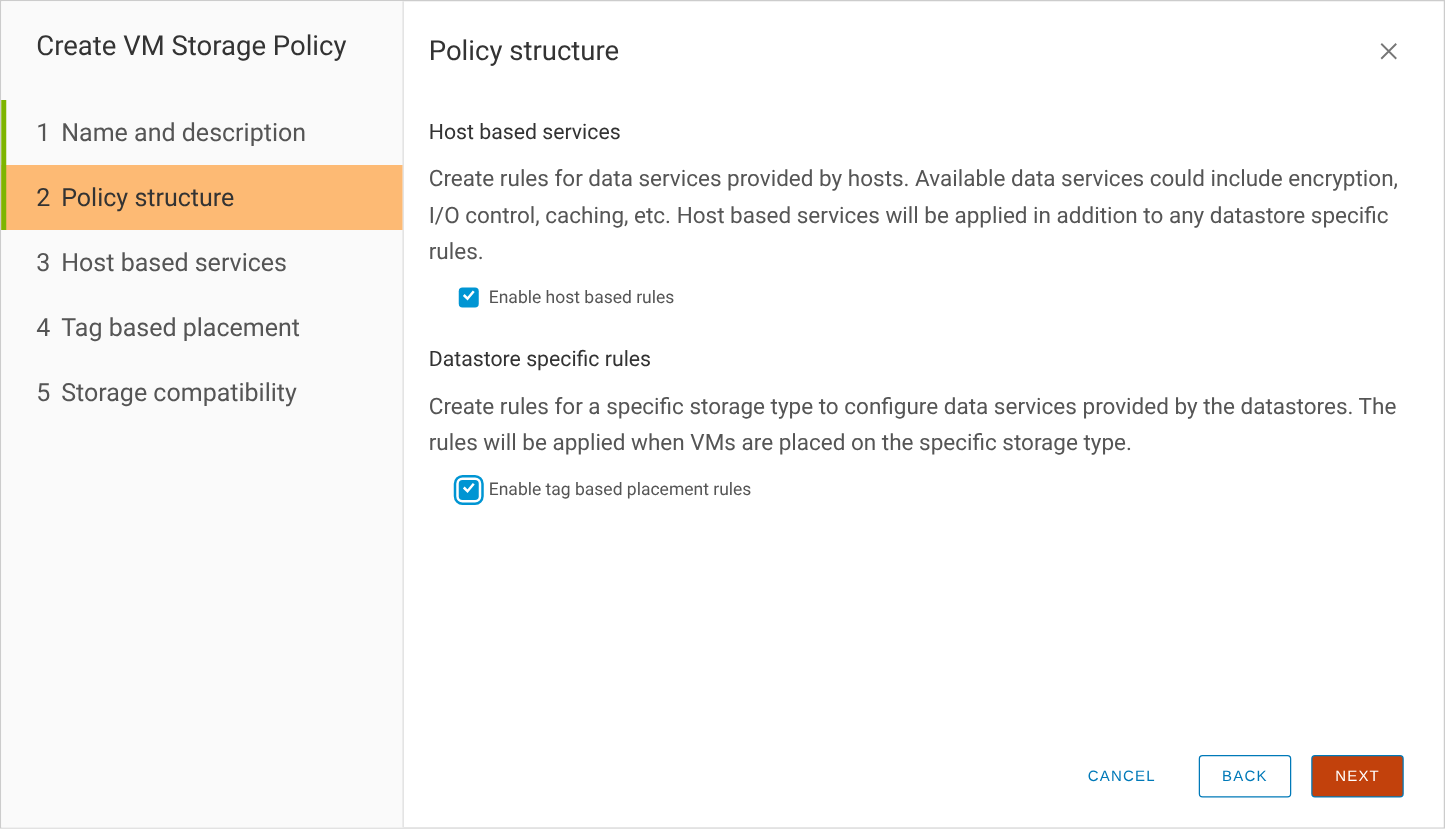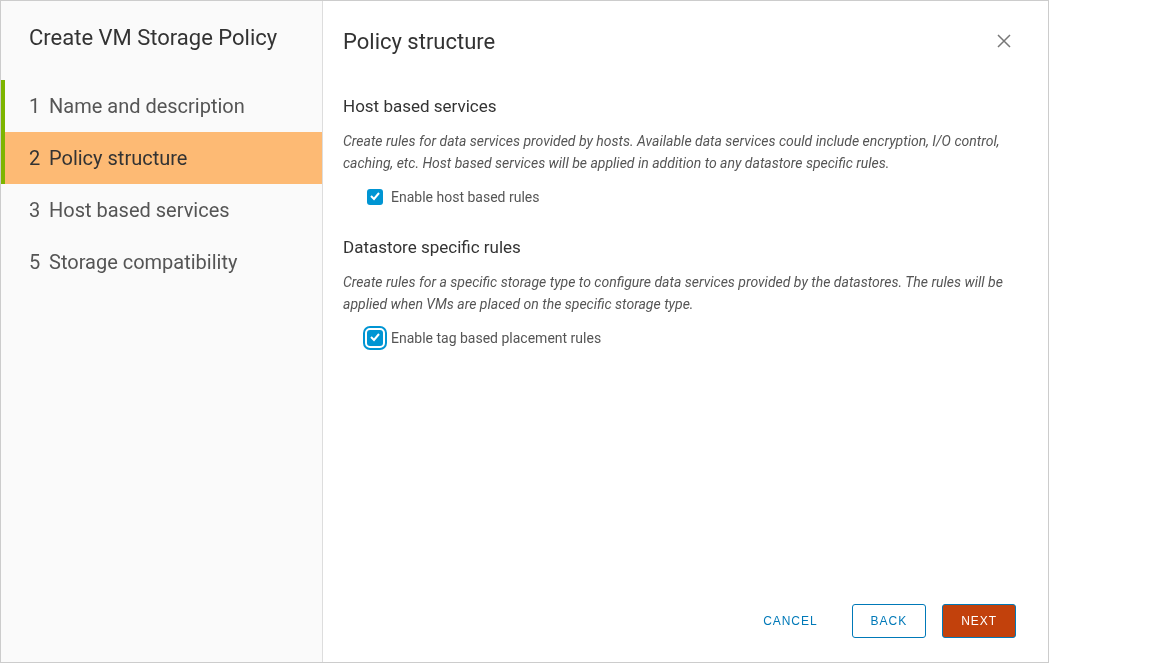--- a/index.html
+++ b/index.html
@@ -3,21 +3,21 @@
   <meta charset="utf-8">
   <style>
     * { box-sizing: border-box; margin: 0; padding: 0; }
     body {
       font-family: -apple-system, BlinkMacSystemFont, "Segoe UI", Roboto, "Helvetica Neue", Arial, sans-serif;
       background: #fff;
       color: #333;
       font-size: 14px;
     }
     .dialog {
-      width: 1049px;
+      width: 1156px;
       height: 663px;
       border: 1px solid #ccc;
       display: flex;
       position: relative;
       background: #fff;
     }
     .sidebar {
       width: 322px;
       background: #fafafa;
       border-right: 1px solid #ddd;
@@ -84,25 +84,24 @@
     .section {
       margin-bottom: 32px;
     }
     .section-title {
       font-size: 17px;
       font-weight: 400;
       color: #333;
       margin-bottom: 14px;
     }
     .section-desc {
-      font-size: 14px;
+      font-size: 18px;
       color: #555;
       line-height: 1.6;
       margin-bottom: 14px;
-      font-style: italic;
     }
     .checkbox-row {
       display: flex;
       align-items: center;
       padding-left: 24px;
     }
     .checkbox {
       width: 16px;
       height: 16px;
       border-radius: 3px;
@@ -162,20 +161,23 @@
     <h1 class="sidebar-title">Create VM Storage Policy</h1>
     <ul class="step-list">
       <li class="step-item completed">
         <span class="step-num">1</span><span>Name and description</span>
       </li>
       <li class="step-item active">
         <span class="step-num">2</span><span>Policy structure</span>
       </li>
       <li class="step-item">
         <span class="step-num">3</span><span>Host based services</span>
+      </li>
+      <li class="step-item">
+        <span class="step-num">4</span><span>Tag based placement</span>
       </li>
       <li class="step-item">
         <span class="step-num">5</span><span>Storage compatibility</span>
       </li>
     </ul>
   </aside>
 
   <main class="main">
     <div class="main-header">
       <h2 class="main-title">Policy structure</h2>

